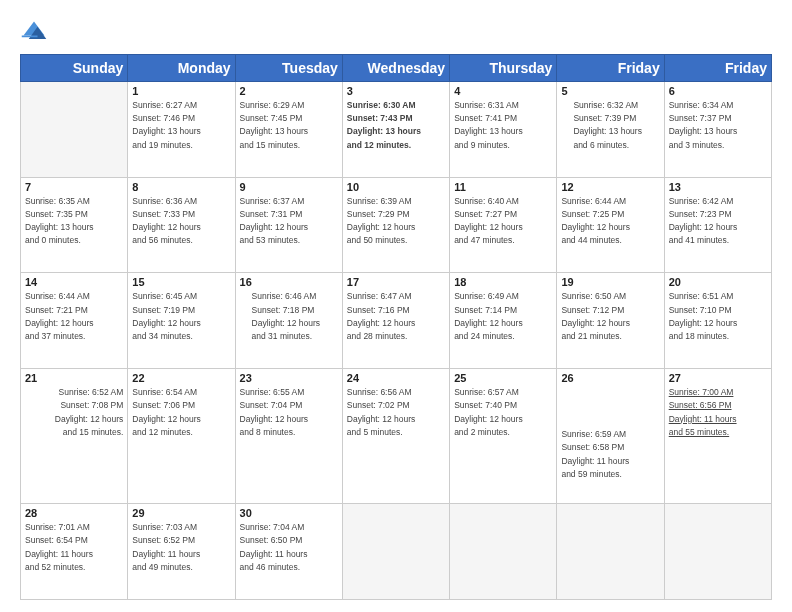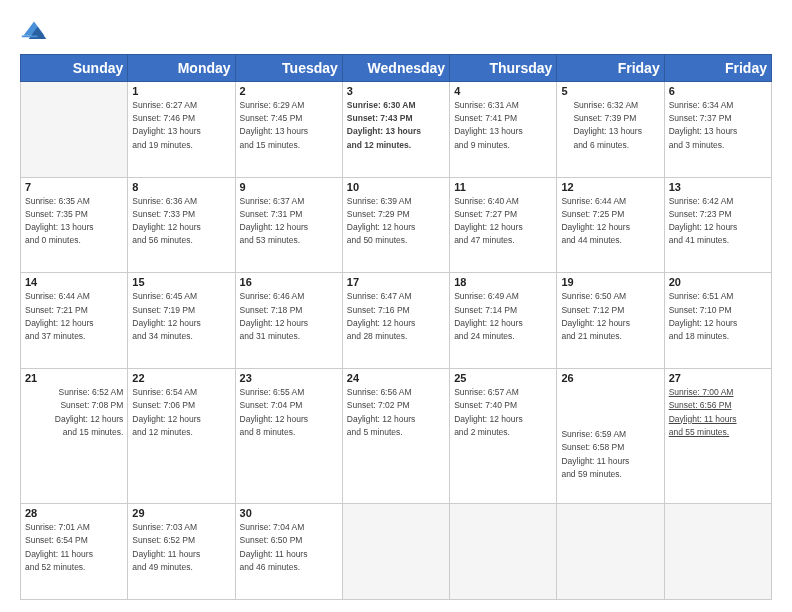--- a/index.html
+++ b/index.html
@@ -237,21 +237,21 @@
           </td>
           <td>
             <span class="day-num">15</span>
             <div class="day-info" style="white-space: pre-line;">Sunrise: 6:45 AM
 Sunset: 7:19 PM
 Daylight: 12 hours
 and 34 minutes.</div>
           </td>
           <td>
             <span class="day-num">16</span>
-            <div class="day-info" style="white-space: pre-line;">Sunrise: 6:46 AM
+            <div class="day-info" style="white-space: pre-line; margin-left: 12px;">Sunrise: 6:46 AM
 Sunset: 7:18 PM
 Daylight: 12 hours
 and 31 minutes.</div>
           </td>
           <td>
             <span class="day-num">17</span>
             <div class="day-info" style="white-space: pre-line;">Sunrise: 6:47 AM
 Sunset: 7:16 PM
 Daylight: 12 hours
 and 28 minutes.</div>

